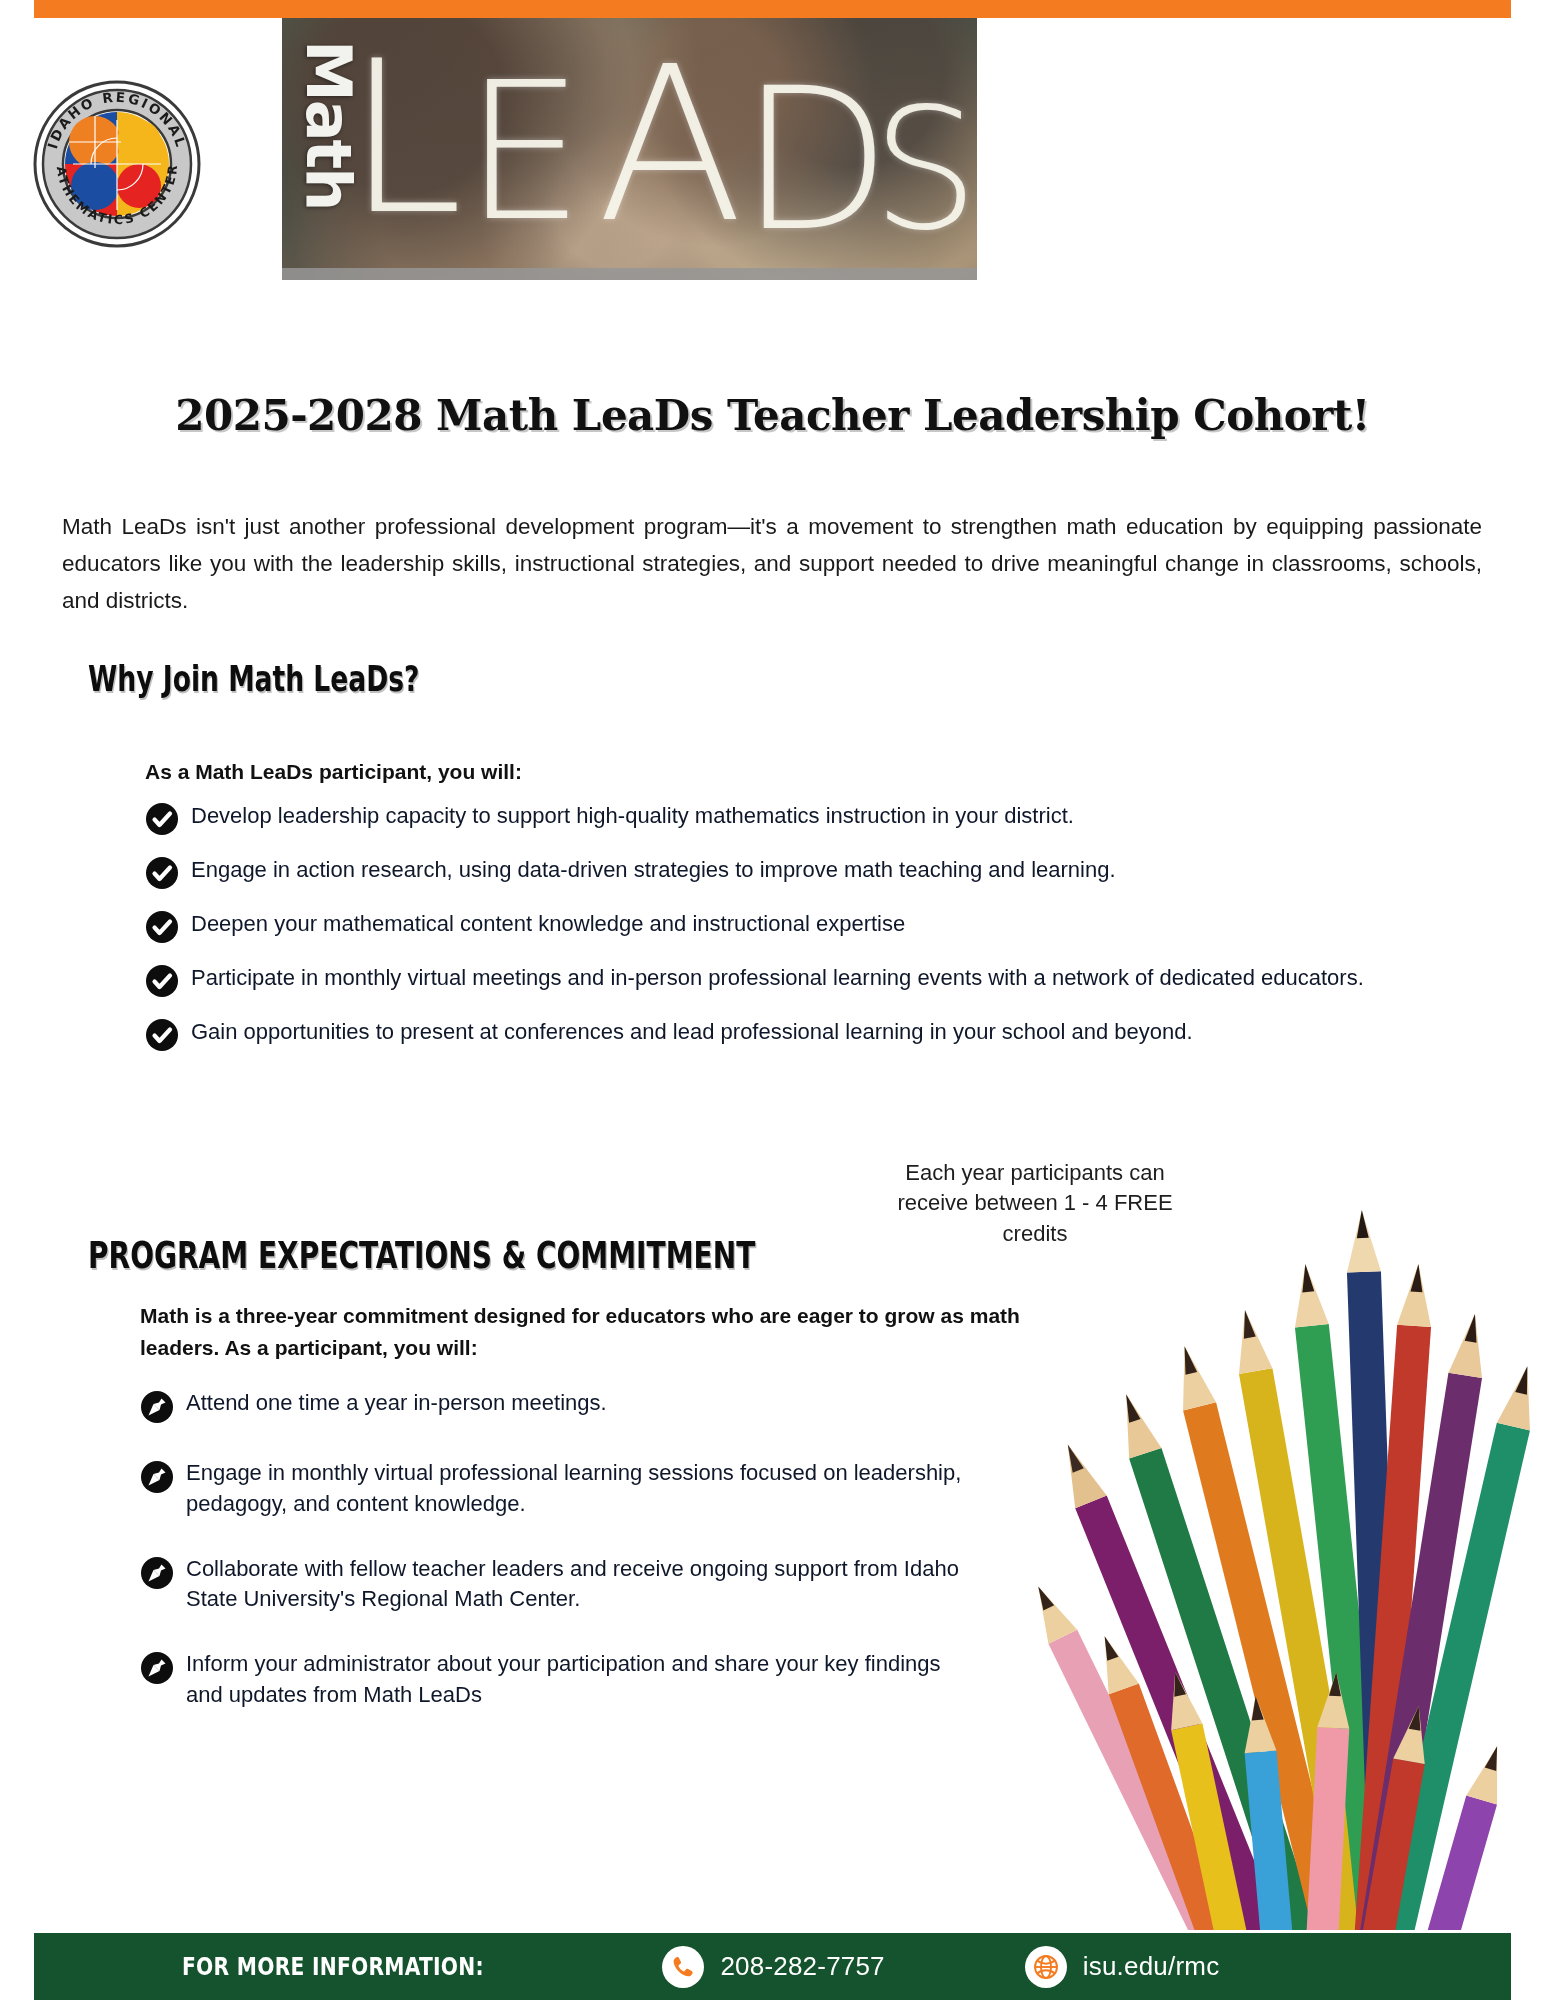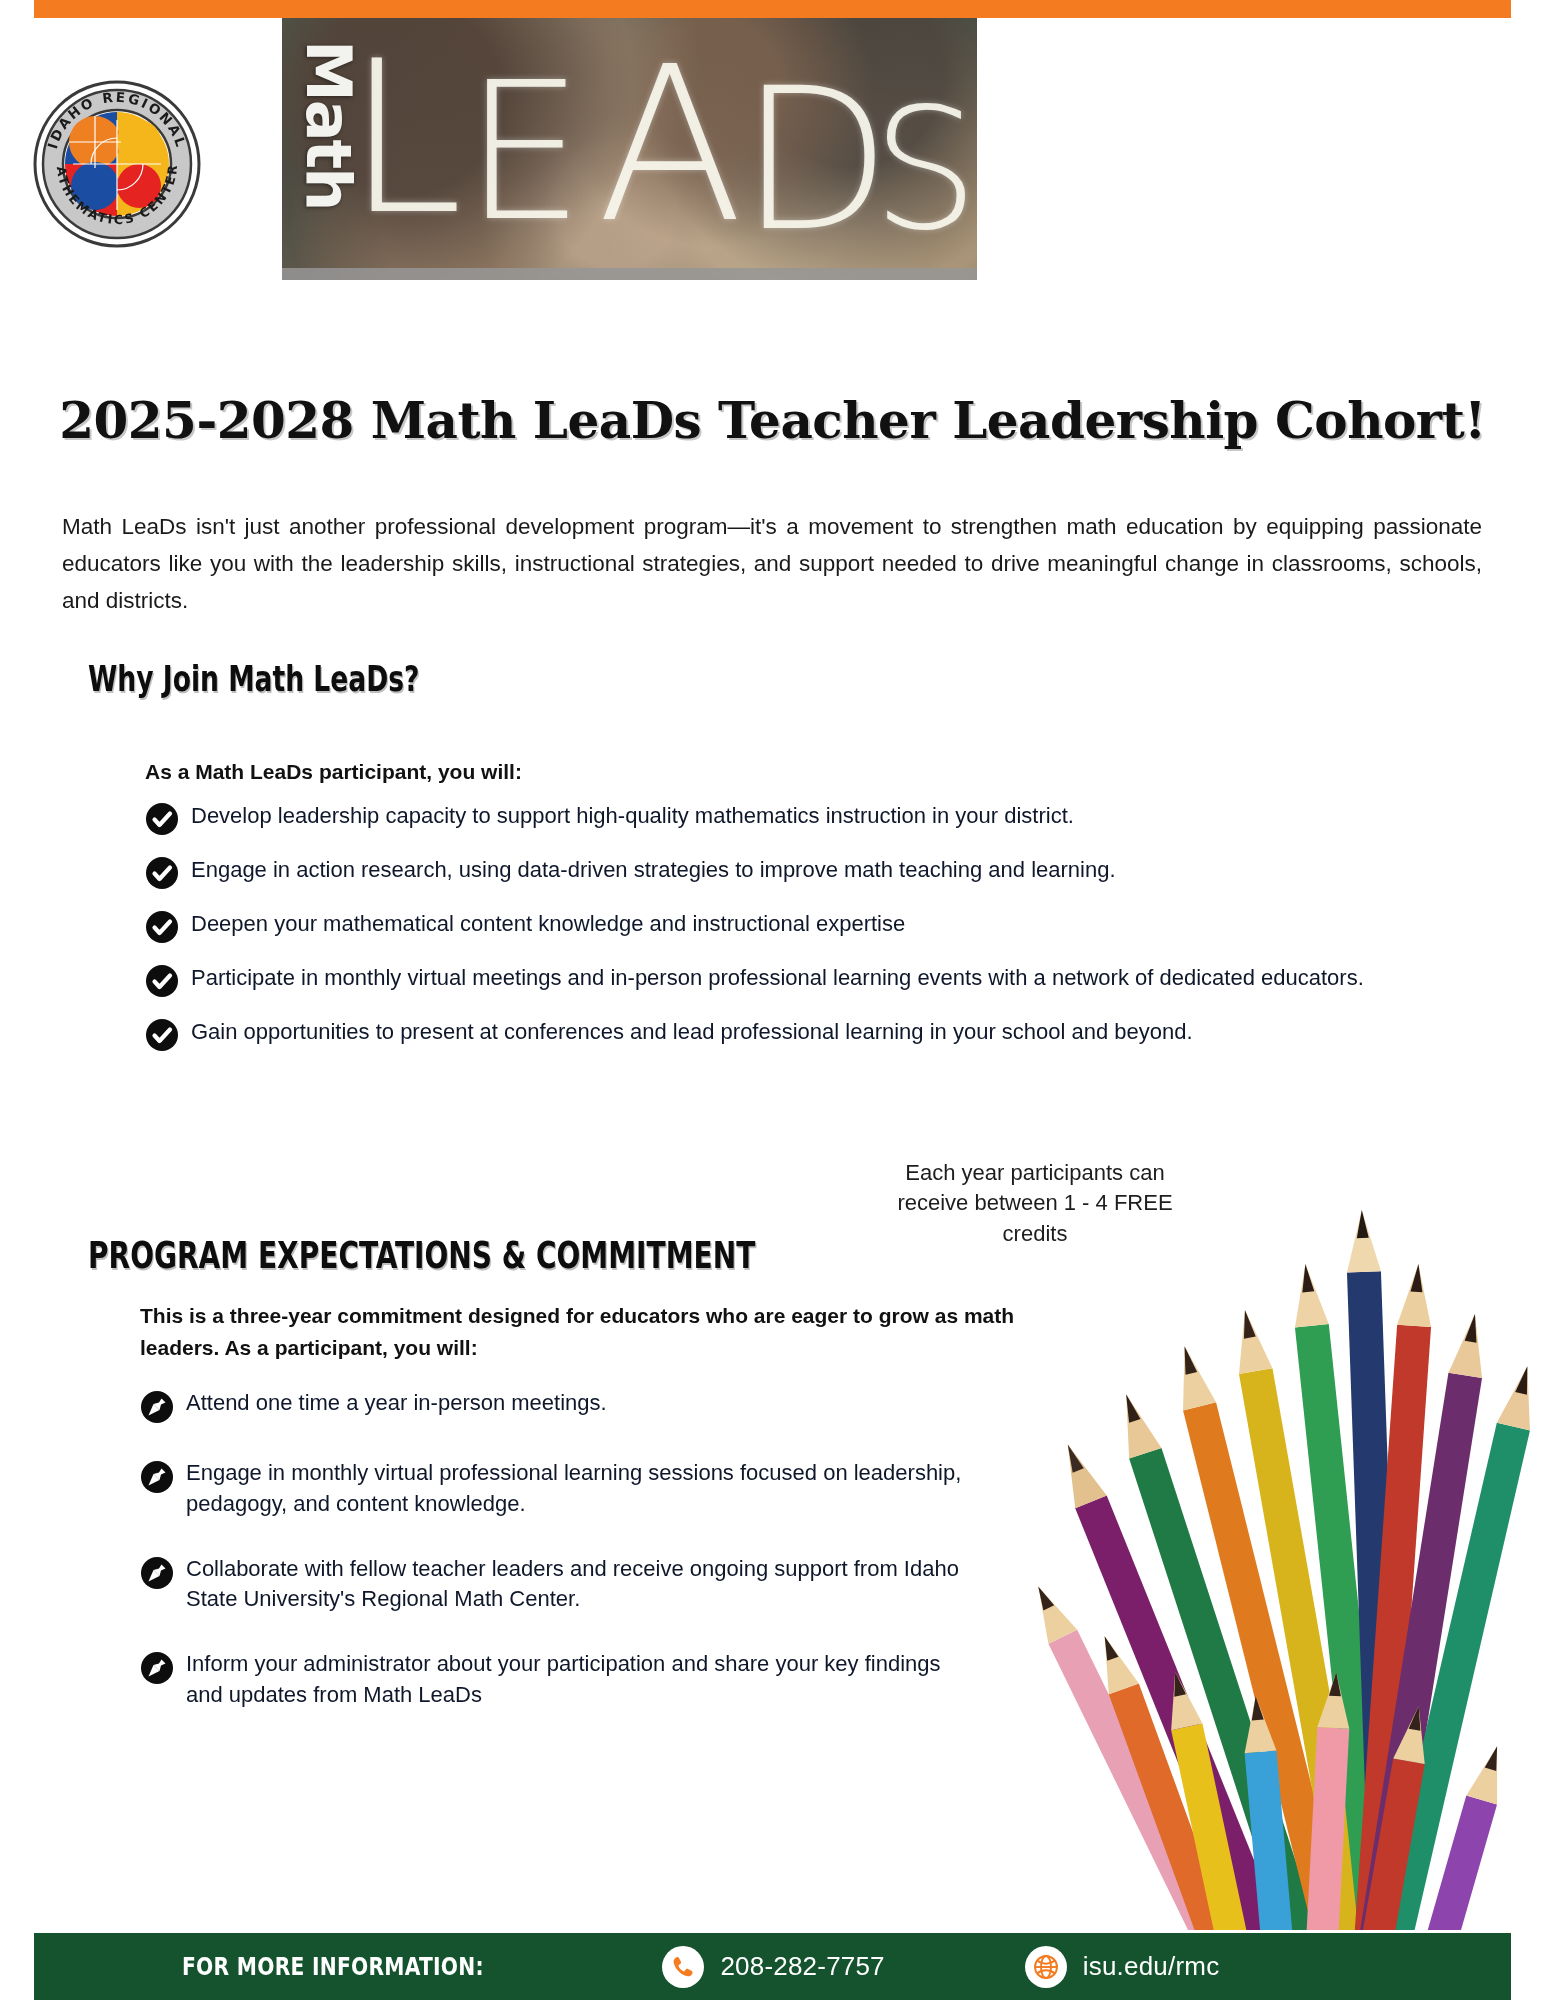--- a/index.html
+++ b/index.html
@@ -104,21 +104,21 @@
 
   
   .doc-title {
     position: absolute;
     left: 0;
     top: 391px;
     width: 1545px;
     text-align: center;
     font-family: "DejaVu Serif", serif;
     font-weight: bold;
-    font-size: 50px;
+    font-size: 42px;
     letter-spacing: -0.5px;
     color: #111111;
     text-shadow: 2px 2px 0 rgba(0,0,0,0.22);
   }
 
   
   .intro {
     position: absolute;
     left: 62px;
     top: 508px;
@@ -454,21 +454,21 @@
         <g transform="translate(486,630) rotate(16)">
           <rect x="-16" y="52" width="32" height="740" fill="#8e44ad"></rect>
           <polygon points="-16,52 16,52 0,-4" fill="#ecd0a0"></polygon>
           <polygon points="-6,20 6,20 0,-4" fill="#33231a"></polygon>
         </g>
       </g>
     </svg>
   </div>
 
   <div class="sec-head prog">PROGRAM EXPECTATIONS &amp; COMMITMENT</div>
-  <div class="leadin b">This is a three-year commitment designed for educators who are eager to grow as math leaders. As a participant, you will:</div>
+  <div class="leadin b">Math is a three-year commitment designed for educators who are eager to grow as math leaders. As a participant, you will:</div>
 
   <div class="list pins">
     <div class="li">
       <span class="bullet-icon">
         <svg viewBox="0 0 34 34" xmlns="http://www.w3.org/2000/svg">
           <circle cx="17" cy="17" r="16" fill="#0d0d0d"></circle>
           <path d="M21.5 8.5 L25.5 12.5 L21 14.5 L19.5 20 L13.5 14 L19 12.5 Z" fill="#ffffff"></path>
           <path d="M13.5 14 L8.5 25.5 L19.5 20" fill="#ffffff"></path>
         </svg>
       </span>

